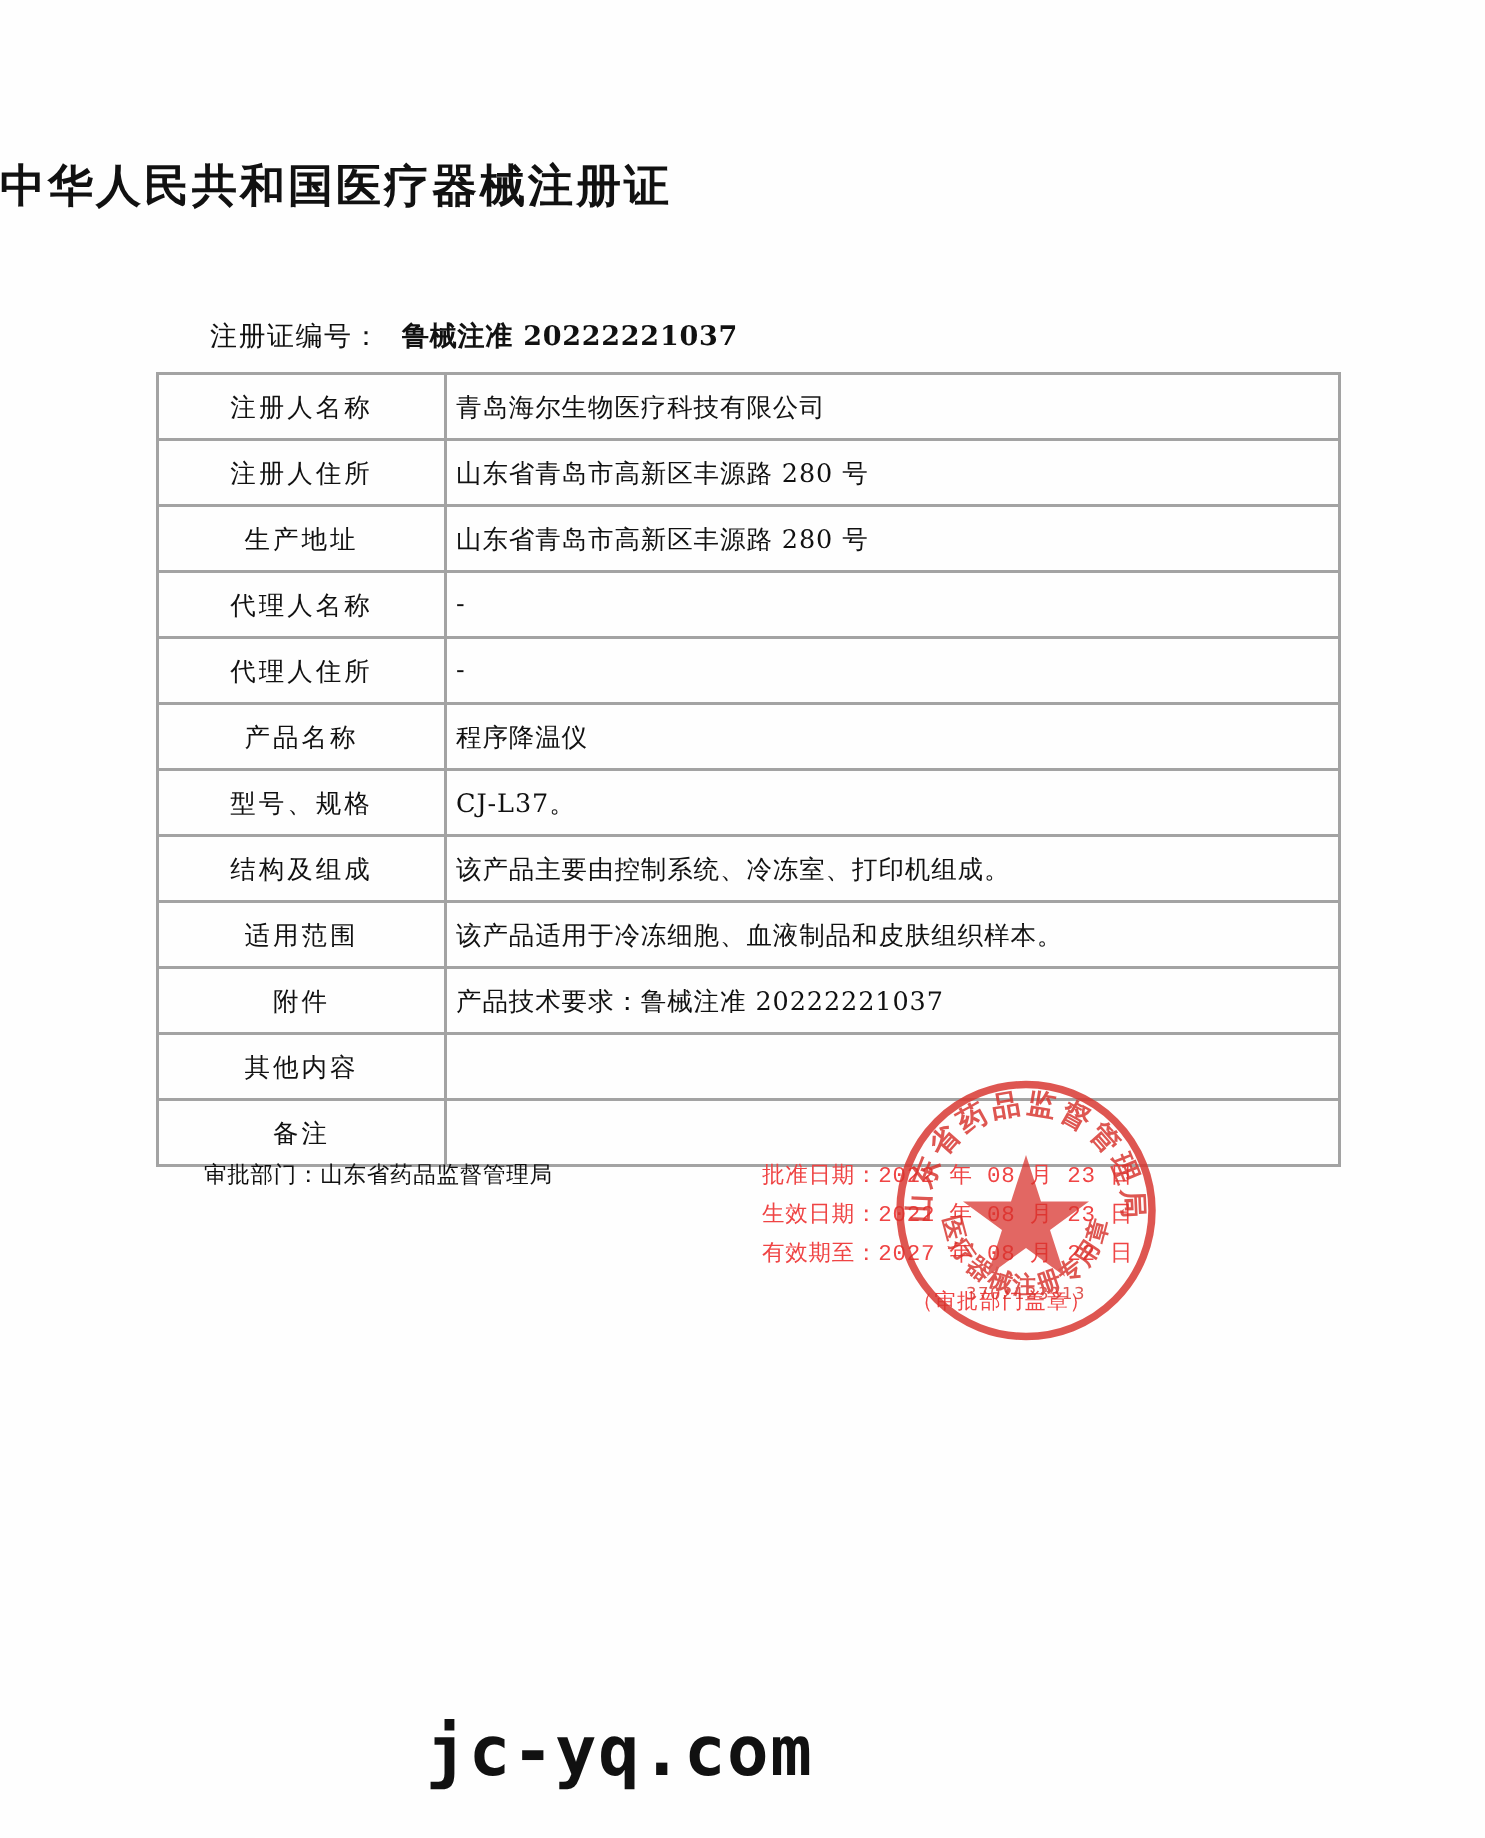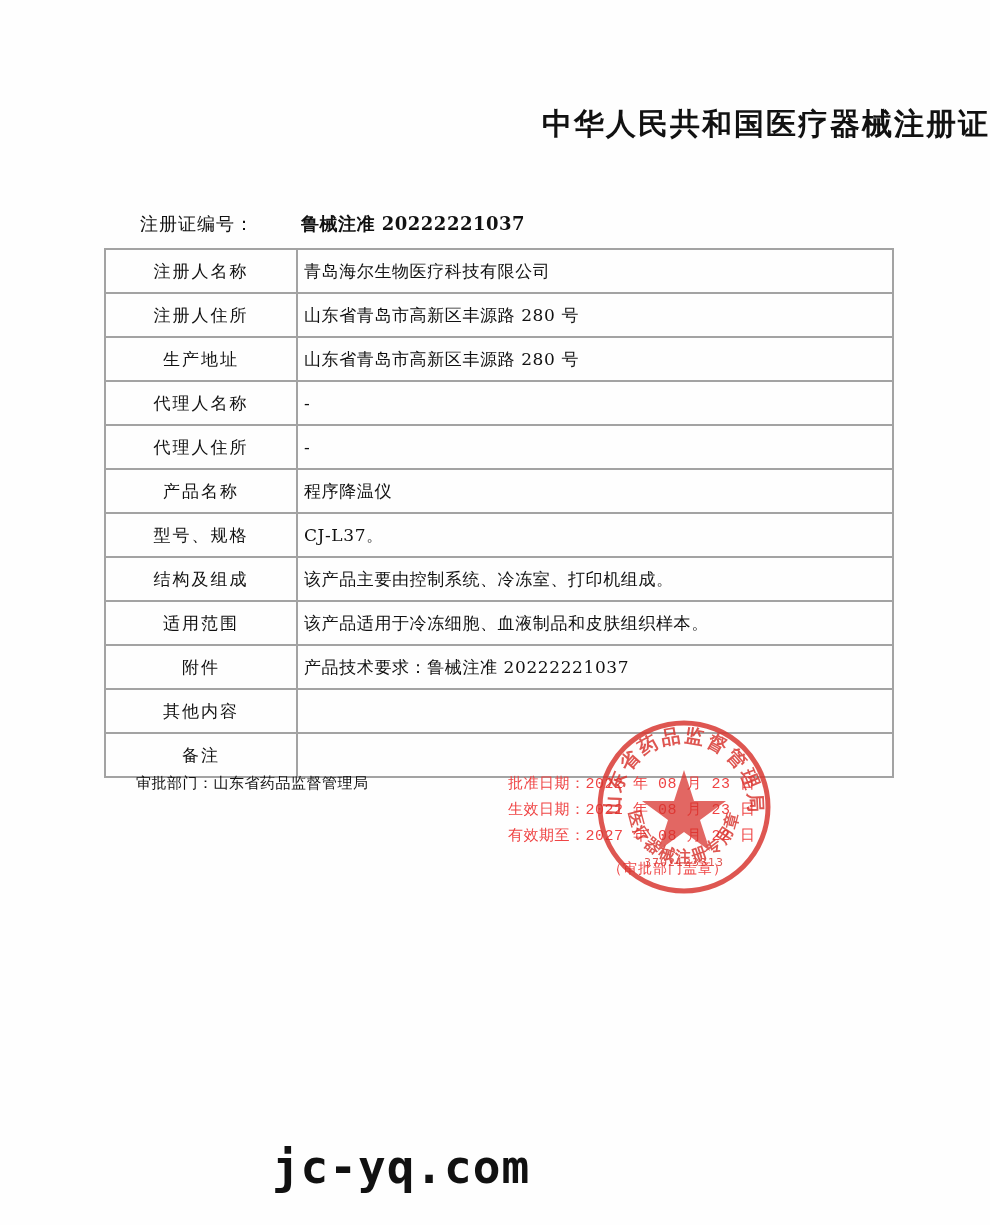--- a/index.html
+++ b/index.html
@@ -20,38 +20,37 @@
     position: absolute;
     inset: 0;
     background: #fefefe;
   }
 
   .cert-title {
     position: absolute;
     top: 104px;
     left: 0;
     width: 990px;
-    text-align: right;
+    text-align: left;
     font-size: 30px;
     font-weight: 700;
     letter-spacing: 2px;
     font-family: "DejaVu Serif", "Liberation Serif", serif;
     color: #111;
   }
 
   .cert-number-row {
     position: absolute;
     top: 212px;
     left: 140px;
     font-size: 18px;
     font-family: "DejaVu Serif", "Liberation Serif", serif;
     color: #111;
     display: flex;
     align-items: baseline;
-    gap: 33px;
   }
   .cert-number-label {
     letter-spacing: 1px;
   }
   .cert-number-value {
     margin-left: 14px;
     letter-spacing: 0.5px;
     font-weight: bold;
   }
 
@@ -128,20 +127,21 @@
     position: absolute;
     top: 1140px;
     left: 0;
     width: 802px;
     text-align: center;
     font-size: 46px;
     font-family: "DejaVu Sans Mono", "Liberation Mono", monospace;
     font-weight: 700;
     color: #111;
     letter-spacing: 1px;
+    padding-left: 12px;
   }
 </style>
 </head>
 <body>
 
 <div class="page">
 
   <div class="cert-title">中华人民共和国医疗器械注册证</div>
 
   <div class="cert-number-row">

